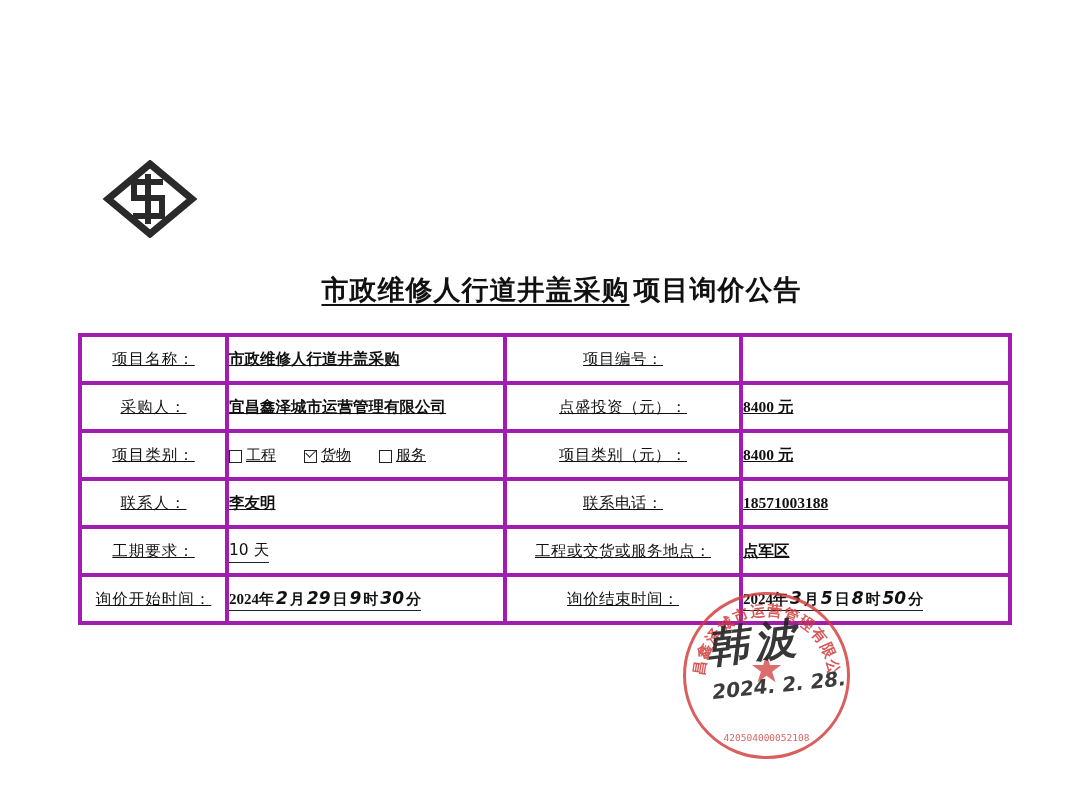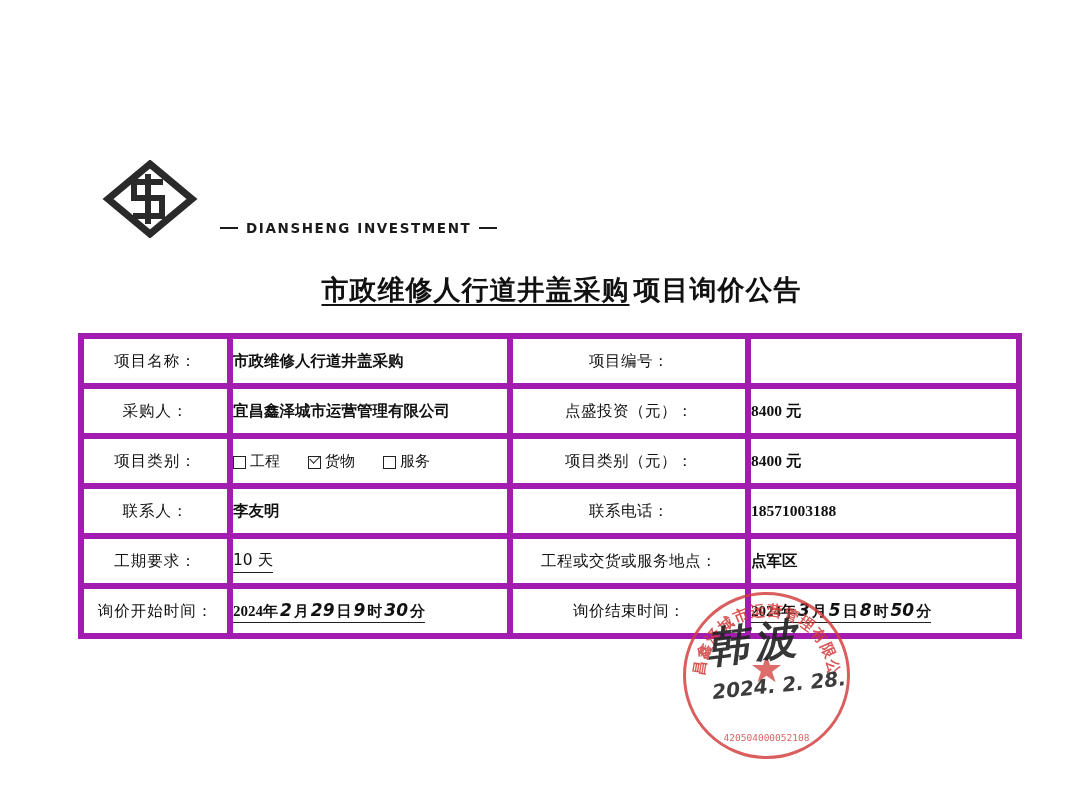--- a/index.html
+++ b/index.html
@@ -93,25 +93,26 @@
   
   .info-table {
     position: absolute;
     left: 78px;
     top: 333px;
     width: 914px;
     border-collapse: collapse;
     table-layout: fixed;
   }
   .info-table td {
-    border: 6px solid #a21caf;
+    border: 4px solid #a21caf;
     height: 44px;
     font-size: 15.5px;
     padding: 0 0;
     vertical-align: middle;
+    text-decoration: underline;
   }
   .lbl {
     text-align: center;
     width: 143px;
     letter-spacing: 1px;
   }
   .lbl-wide {
     text-align: center;
     width: 232px;
     letter-spacing: 0.5px;
@@ -266,25 +267,20 @@
   <div class="logo-block">
     <svg class="logo-mark" viewBox="0 0 100 78">
       <g fill="none" stroke="#2a2a2a" stroke-width="7">
         <path d="M50 4 L92 39 L50 74 L8 39 Z"></path>
       </g>
       <g fill="none" stroke="#2a2a2a" stroke-width="6">
         <path d="M63 22 L34 22 L34 38 L62 38 L62 56 L33 56"></path>
         <path d="M48 14 L48 64"></path>
       </g>
     </svg>
-    <div class="logo-sub">
-      <span class="bar"></span>
-      <span class="sub-text">DIANSHENG INVESTMENT</span>
-      <span class="bar"></span>
-    </div>
   </div>
 
   <div class="doc-title">
     <span class="filled">市政维修人行道井盖采购</span><span>项目询价公告</span>
   </div>
 
   <table class="info-table">
     <tbody>
       <tr>
         <td class="lbl">项目名称：</td>

